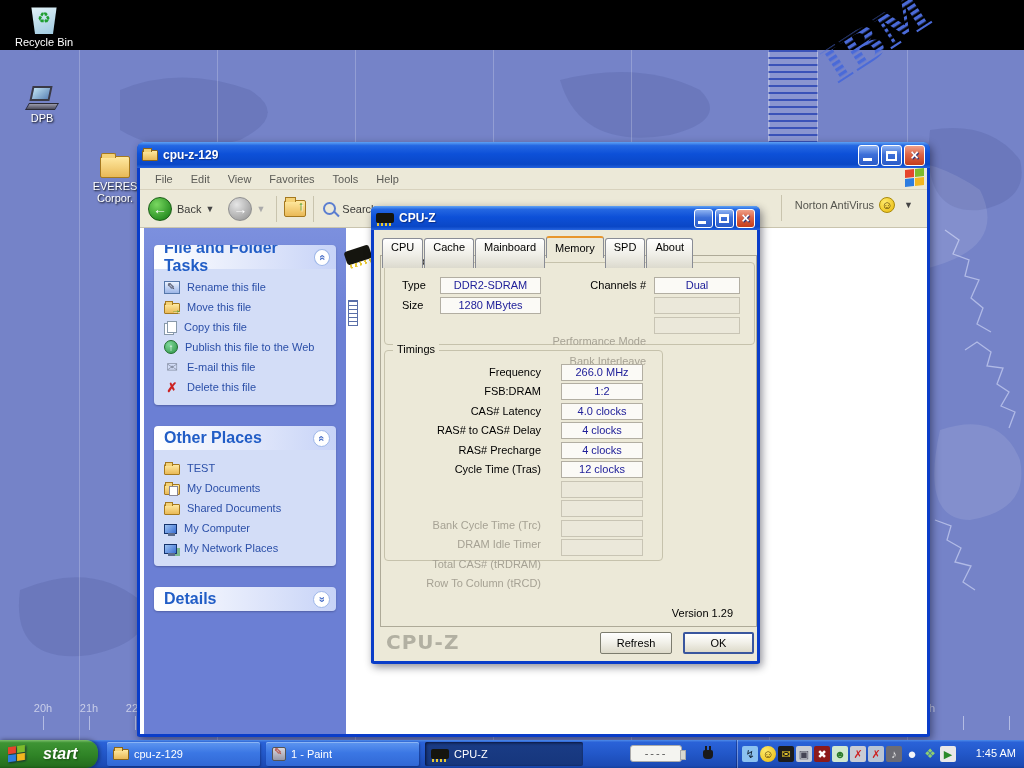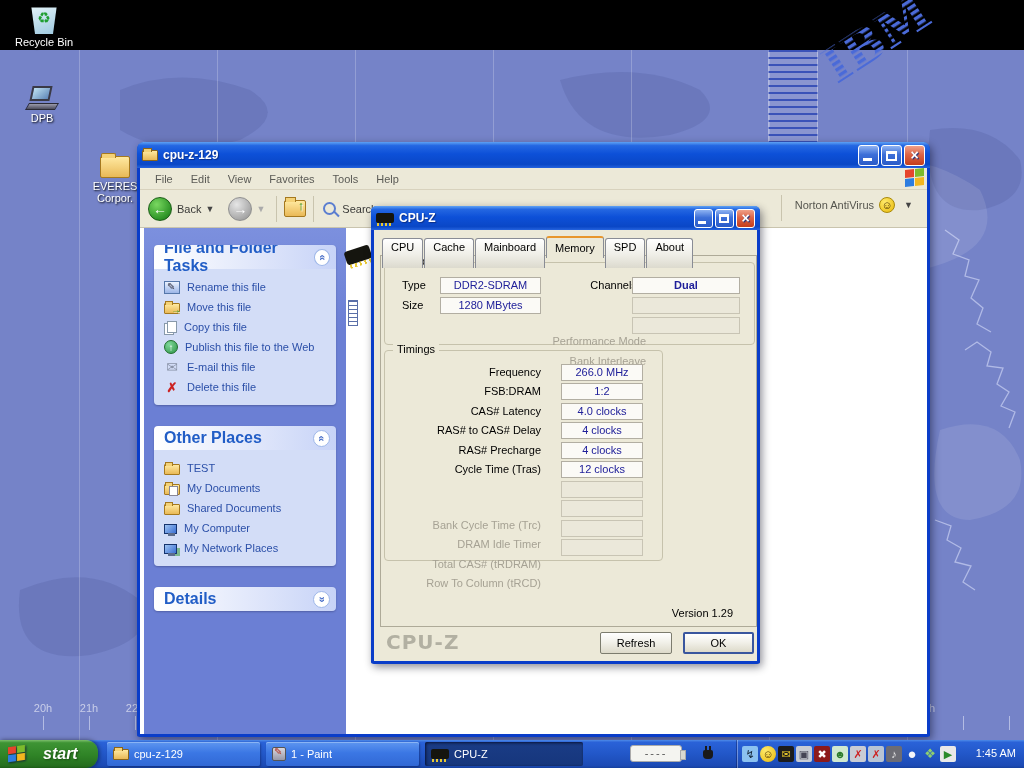--- a/index.html
+++ b/index.html
@@ -131,21 +131,21 @@
   .grp .leg { position:absolute; left:8px; top:-8px; background:#ECE9D8; padding:0 4px; color:#000; }
   #grp-general { left:10px; top:56px; width:371px; height:83px; }
   #grp-timings { left:10px; top:144px; width:279px; height:211px; }
   .fld { height:17px; border:1px solid #B2AEA2; background:#FBFAF6; color:#20209A; text-align:center; line-height:15px; overflow:hidden; }
   .fld.dis { background:#EBE8DA; border-color:#C8C4B4; }
   .dislbl { color:#A6A294;margin-top:36px; }
   .g-row { position:absolute; left:0; right:0; height:18px; }
   .g-lbl1 { position:absolute; left:17px; top:2px; }
   .g-fld1 { position:absolute; left:55px; width:101px; }
   .g-lbl2 { position:absolute; right:108px; top:2px; }
-  .g-fld2 { position:absolute; right:14px; width:108px;font-weight:bold; }
+  .g-fld2 { position:absolute; right:14px; width:86px; }
   .t-row { position:absolute; left:0; height:18px; width:100%; }
   .t-lbl { position:absolute; left:6px; width:150px; text-align:right; top:2px; }
   .t-fld { position:absolute; left:176px; width:82px; }
   .version { position:absolute; right:24px; top:401px; color:#000; }
   .cpuzlogo { position:absolute; left:12px; top:424px; font-size:20px; font-weight:bold; color:#B2B0A2; letter-spacing:1px; font-family:"DejaVu Sans", sans-serif; }
   .pbtn { position:absolute; top:426px; height:22px; border:1px solid #7C7C6E; border-radius:2px;
     background:linear-gradient(#FFFFFF,#F2F1EA 45%,#DDDACA); font-size:11px; text-align:center; line-height:20px; cursor:pointer; color:#000; }
   #btn-refresh { left:226px; width:72px; }
   #btn-ok { left:309px; width:71px; border:2px solid #39569E; line-height:18px; }
 

